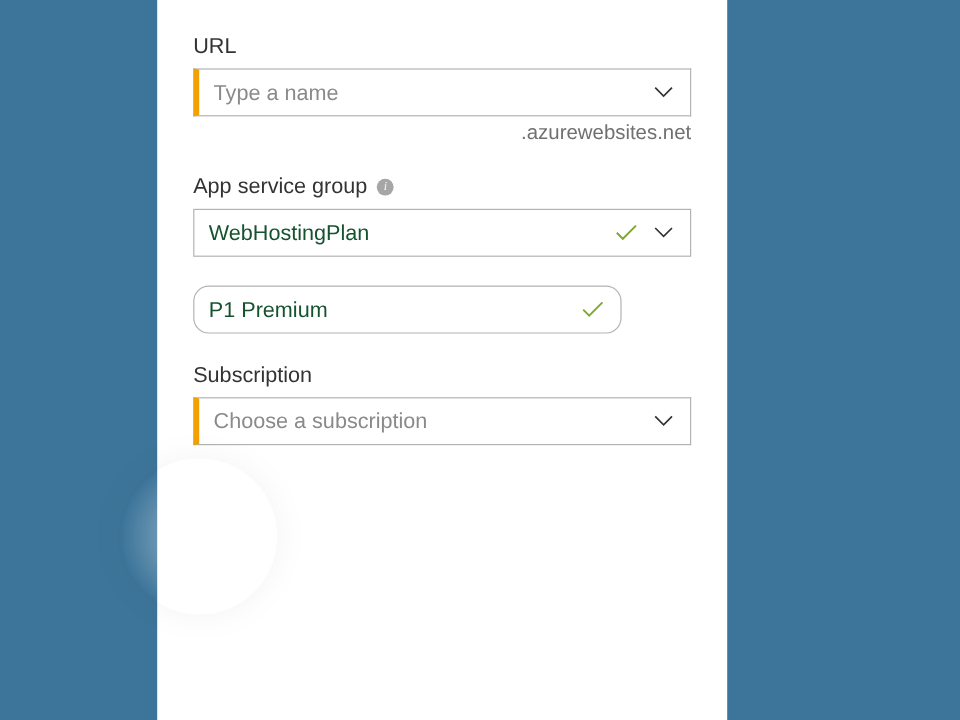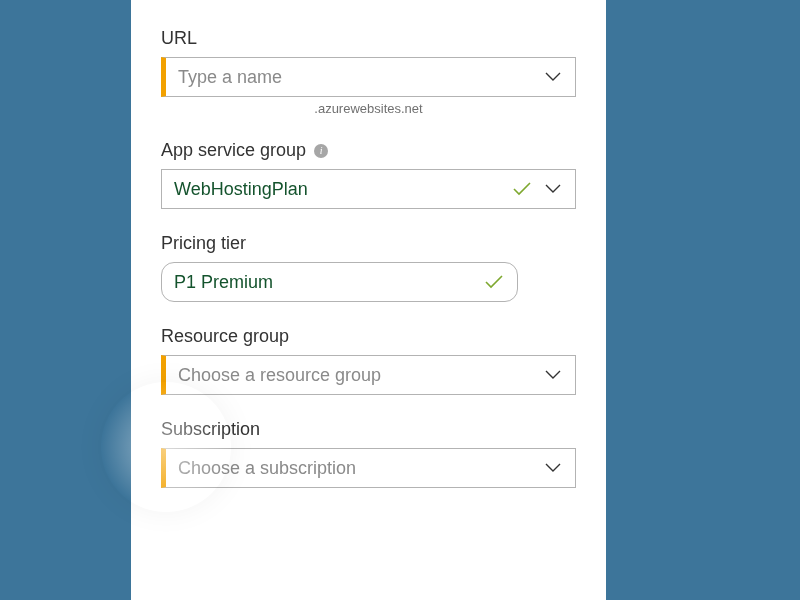--- a/index.html
+++ b/index.html
@@ -85,22 +85,22 @@
       display: block;
     }
     .check {
       width: 18px;
       height: 14px;
     }
     .check svg {
       display: block;
     }
     .suffix-row {
-      text-align: center;
-      font-size: 13px;
+      text-align: right;
+      font-size: 17px;
       color: #707070;
       margin-top: 4px;
     }
     .pricing-wrap {
       width: 86%;
       border-radius: 13px;
     }
     .subscription-wrap {
       margin-bottom: 22px;
     }
@@ -154,50 +154,32 @@
         <span class="chevron">
           <svg viewBox="0 0 16 10" width="16" height="10">
               <path d="M1 1 L8 8 L15 1" stroke="#333" stroke-width="1.4" fill="none"></path>
             </svg>
         </span>
       </span>
     </div>
   </div>
 
   <div class="field-group">
-    <div class="field-label-row">
-      <span class="field-label">Pricing tier</span>
-    </div>
     <div class="input-wrap pricing-wrap">
       <span class="input-text">P1 Premium</span>
       <span class="input-icons">
         <span class="check">
           <svg viewBox="0 0 18 14" width="18" height="14">
               <path d="M1 7 L6 12 L17 1" stroke="#7ea82f" stroke-width="1.6" fill="none"></path>
             </svg>
         </span>
       </span>
     </div>
   </div>
 
-  <div class="field-group">
-    <div class="field-label-row">
-      <span class="field-label">Resource group</span>
-    </div>
-    <div class="input-wrap required">
-      <span class="input-text placeholder">Choose a resource group</span>
-      <span class="input-icons">
-        <span class="chevron">
-          <svg viewBox="0 0 16 10" width="16" height="10">
-              <path d="M1 1 L8 8 L15 1" stroke="#333" stroke-width="1.4" fill="none"></path>
-            </svg>
-        </span>
-      </span>
-    </div>
-  </div>
 
   <div class="field-group subscription-wrap">
     <div class="field-label-row">
       <span class="field-label">Subscription</span>
     </div>
     <div class="input-wrap required">
       <span class="input-text placeholder">Choose a subscription</span>
       <span class="input-icons">
         <span class="chevron">
           <svg viewBox="0 0 16 10" width="16" height="10">

